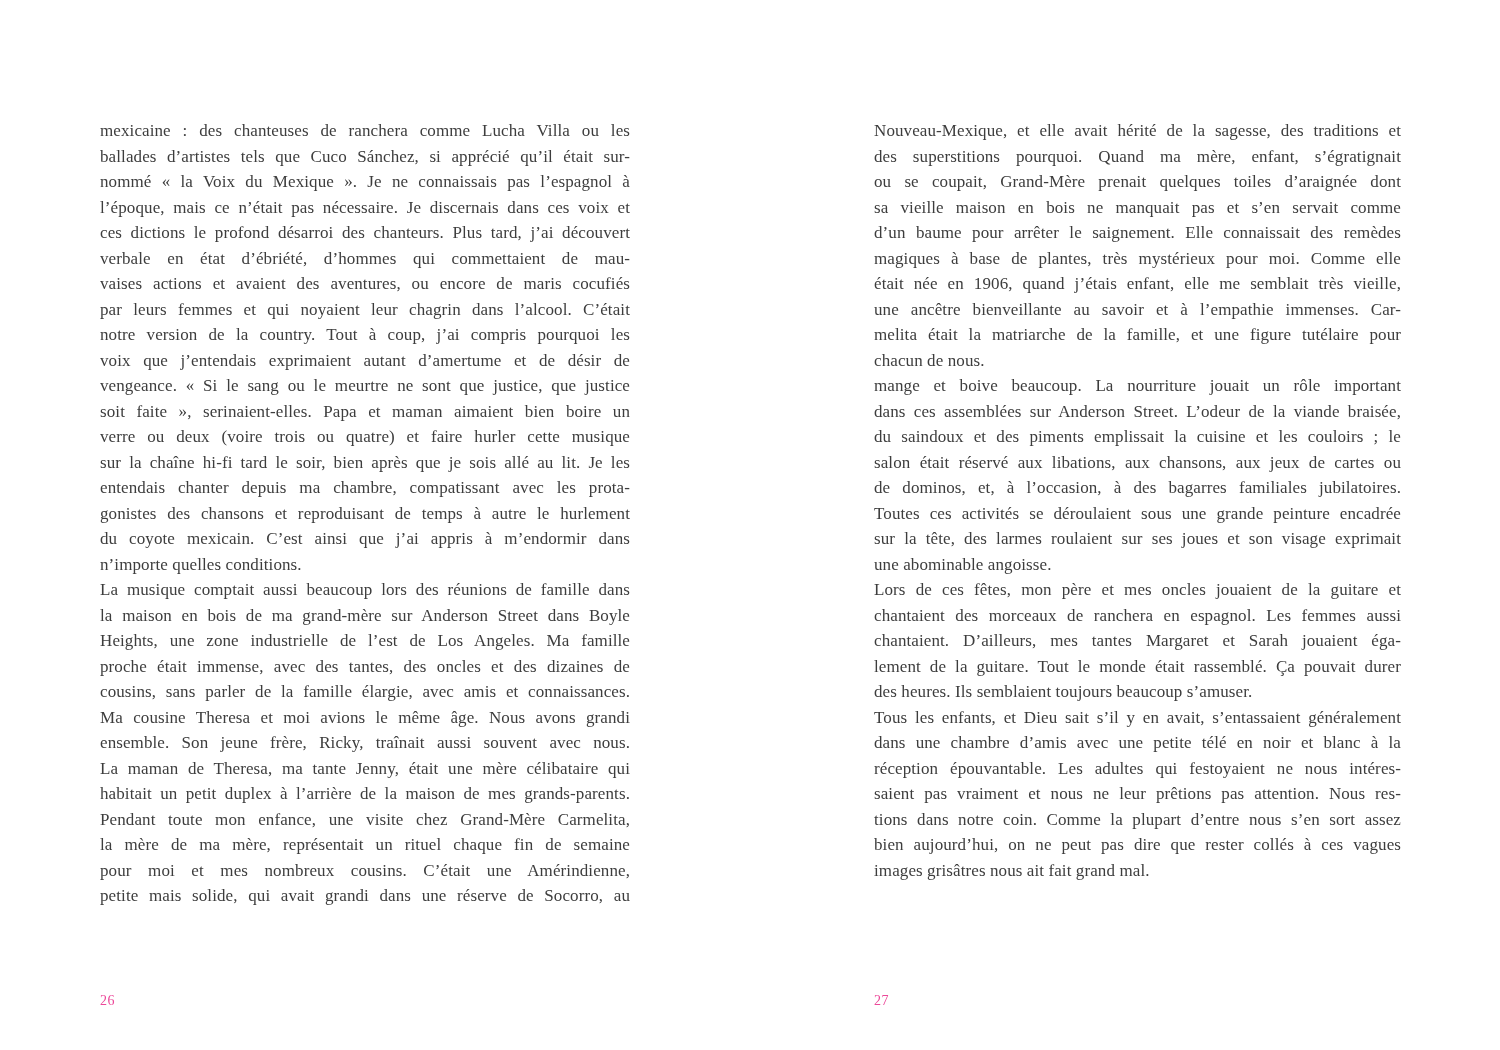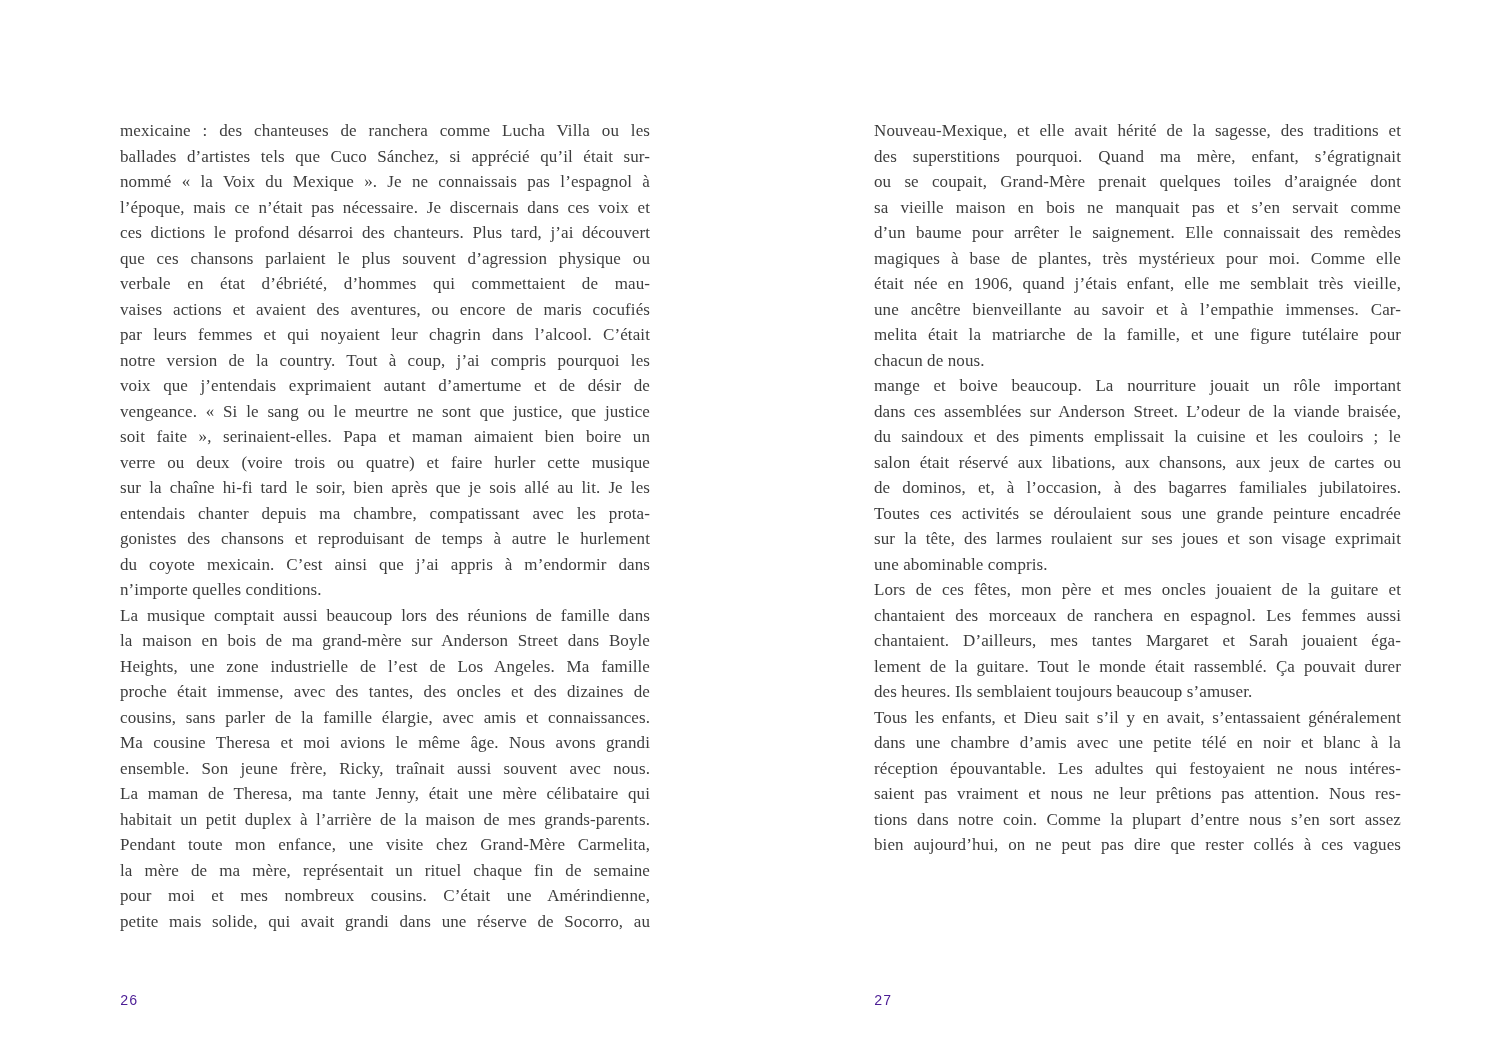--- a/index.html
+++ b/index.html
@@ -13,21 +13,21 @@
     position: relative;
     font-family: "Liberation Serif", "DejaVu Serif", serif;
     color: #3d3d3d;
     overflow: hidden;
   }
   .page {
     position: absolute;
     top: 0;
     height: 1050px;
   }
-  #page-left  { left: 0;   width: 750px; margin-left: 20px; }
+  #page-left  { left: 0;   width: 750px; }
   #page-right { left: 750px; width: 750px; }
 
   .text-block {
     position: absolute;
     top: 118px;
     font-size: 17px;
     line-height: 25.5px;
     letter-spacing: 0.1px;
   }
   #page-left-text  { left: 100px; width: 530px; }
@@ -43,38 +43,36 @@
   .line.para-end {
     text-align-last: left;
   }
   .italic { }
 
   .page-number {
     position: absolute;
     top: 992px;
     font-size: 14px;
     line-height: 18px;
-    color: #4c1d95;
+    color: #ec4899;
     letter-spacing: 0.5px;
-    font-family: Liberation Mono, monospace;
   }
   #page-number-left  { left: 100px; }
   #page-number-right { left: 124px; width: 527px; text-align: left; }
 </style>
 </head>
 <body>
 
 <div class="page" id="page-left">
   <div class="text-block" id="page-left-text">
       <div class="line">mexicaine : des chanteuses de ranchera comme Lucha Villa ou les</div>
       <div class="line">ballades d’artistes tels que Cuco Sánchez, si apprécié qu’il était sur-</div>
       <div class="line">nommé « la Voix du Mexique ». Je ne connaissais pas l’espagnol à</div>
       <div class="line">l’époque, mais ce n’était pas nécessaire. Je discernais dans ces voix et</div>
       <div class="line">ces dictions le profond désarroi des chanteurs. Plus tard, j’ai découvert</div>
-      <div class="line">que ces chansons parlaient le plus souvent d’agression physique ou</div>
       <div class="line">verbale en état d’ébriété, d’hommes qui commettaient de mau-</div>
       <div class="line">vaises actions et avaient des aventures, ou encore de maris cocufiés</div>
       <div class="line">par leurs femmes et qui noyaient leur chagrin dans l’alcool. C’était</div>
       <div class="line">notre version de la country. Tout à coup, j’ai compris pourquoi les</div>
       <div class="line">voix que j’entendais exprimaient autant d’amertume et de désir de</div>
       <div class="line"><span>vengeance. « </span><span class="italic">Si le sang ou le meurtre ne sont que justice, que justice</span></div>
       <div class="line"><span class="italic">soit faite</span><span> », serinaient-elles. Papa et maman aimaient bien boire un</span></div>
       <div class="line">verre ou deux (voire trois ou quatre) et faire hurler cette musique</div>
       <div class="line">sur la chaîne hi-fi tard le soir, bien après que je sois allé au lit. Je les</div>
       <div class="line">entendais chanter depuis ma chambre, compatissant avec les prota-</div>
@@ -110,27 +108,28 @@
       <div class="line">une ancêtre bienveillante au savoir et à l’empathie immenses. Car-</div>
       <div class="line">melita était la matriarche de la famille, et une figure tutélaire pour</div>
       <div class="line para-end">chacun de nous.</div>
       <div class="line">mange et boive beaucoup. La nourriture jouait un rôle important</div>
       <div class="line">dans ces assemblées sur Anderson Street. L’odeur de la viande braisée,</div>
       <div class="line">du saindoux et des piments emplissait la cuisine et les couloirs ; le</div>
       <div class="line">salon était réservé aux libations, aux chansons, aux jeux de cartes ou</div>
       <div class="line">de dominos, et, à l’occasion, à des bagarres familiales jubilatoires.</div>
       <div class="line">Toutes ces activités se déroulaient sous une grande peinture encadrée</div>
       <div class="line">sur la tête, des larmes roulaient sur ses joues et son visage exprimait</div>
-      <div class="line para-end">une abominable compris.</div>
+      <div class="line para-end">une abominable angoisse.</div>
       <div class="line">Lors de ces fêtes, mon père et mes oncles jouaient de la guitare et</div>
       <div class="line">chantaient des morceaux de ranchera en espagnol. Les femmes aussi</div>
       <div class="line">chantaient. D’ailleurs, mes tantes Margaret et Sarah jouaient éga-</div>
       <div class="line">lement de la guitare. Tout le monde était rassemblé. Ça pouvait durer</div>
       <div class="line para-end">des heures. Ils semblaient toujours beaucoup s’amuser.</div>
       <div class="line">Tous les enfants, et Dieu sait s’il y en avait, s’entassaient généralement</div>
       <div class="line">dans une chambre d’amis avec une petite télé en noir et blanc à la</div>
       <div class="line">réception épouvantable. Les adultes qui festoyaient ne nous intéres-</div>
       <div class="line">saient pas vraiment et nous ne leur prêtions pas attention. Nous res-</div>
       <div class="line">tions dans notre coin. Comme la plupart d’entre nous s’en sort assez</div>
       <div class="line">bien aujourd’hui, on ne peut pas dire que rester collés à ces vagues</div>
+      <div class="line para-end">images grisâtres nous ait fait grand mal.</div>
     </div>
   <div class="page-number" id="page-number-right">27</div>
 </div>
 
 </body></html>

